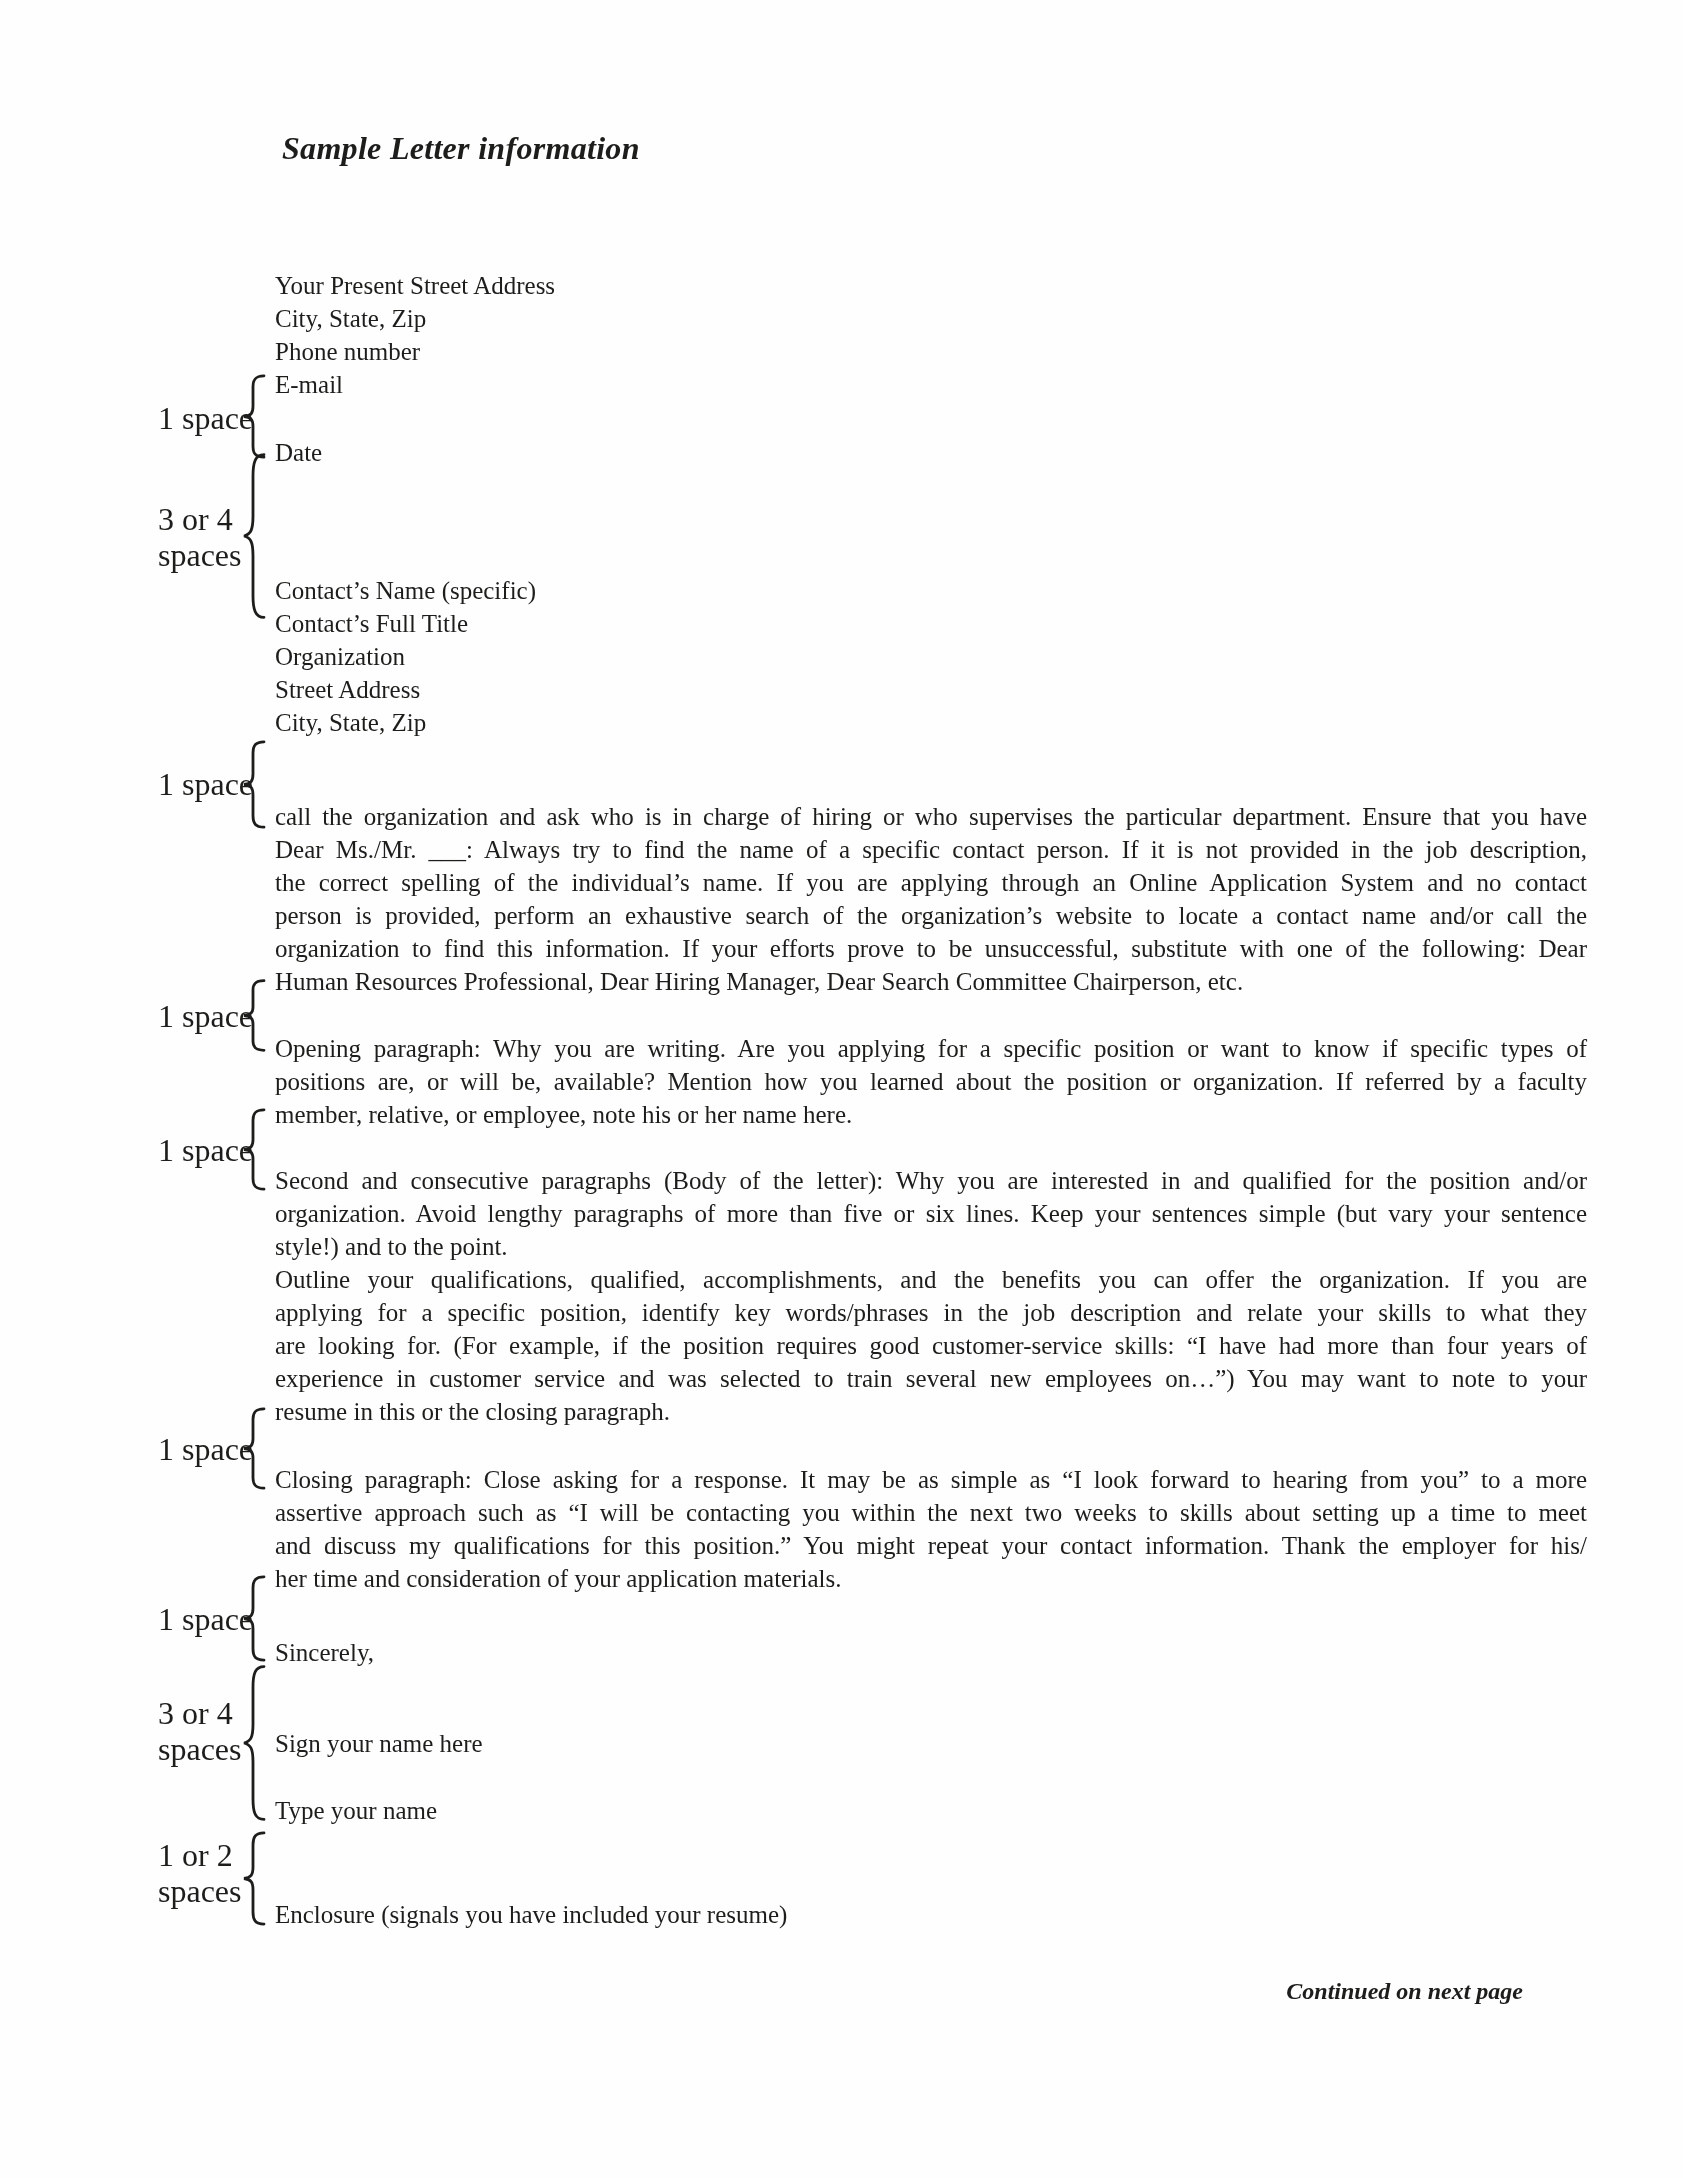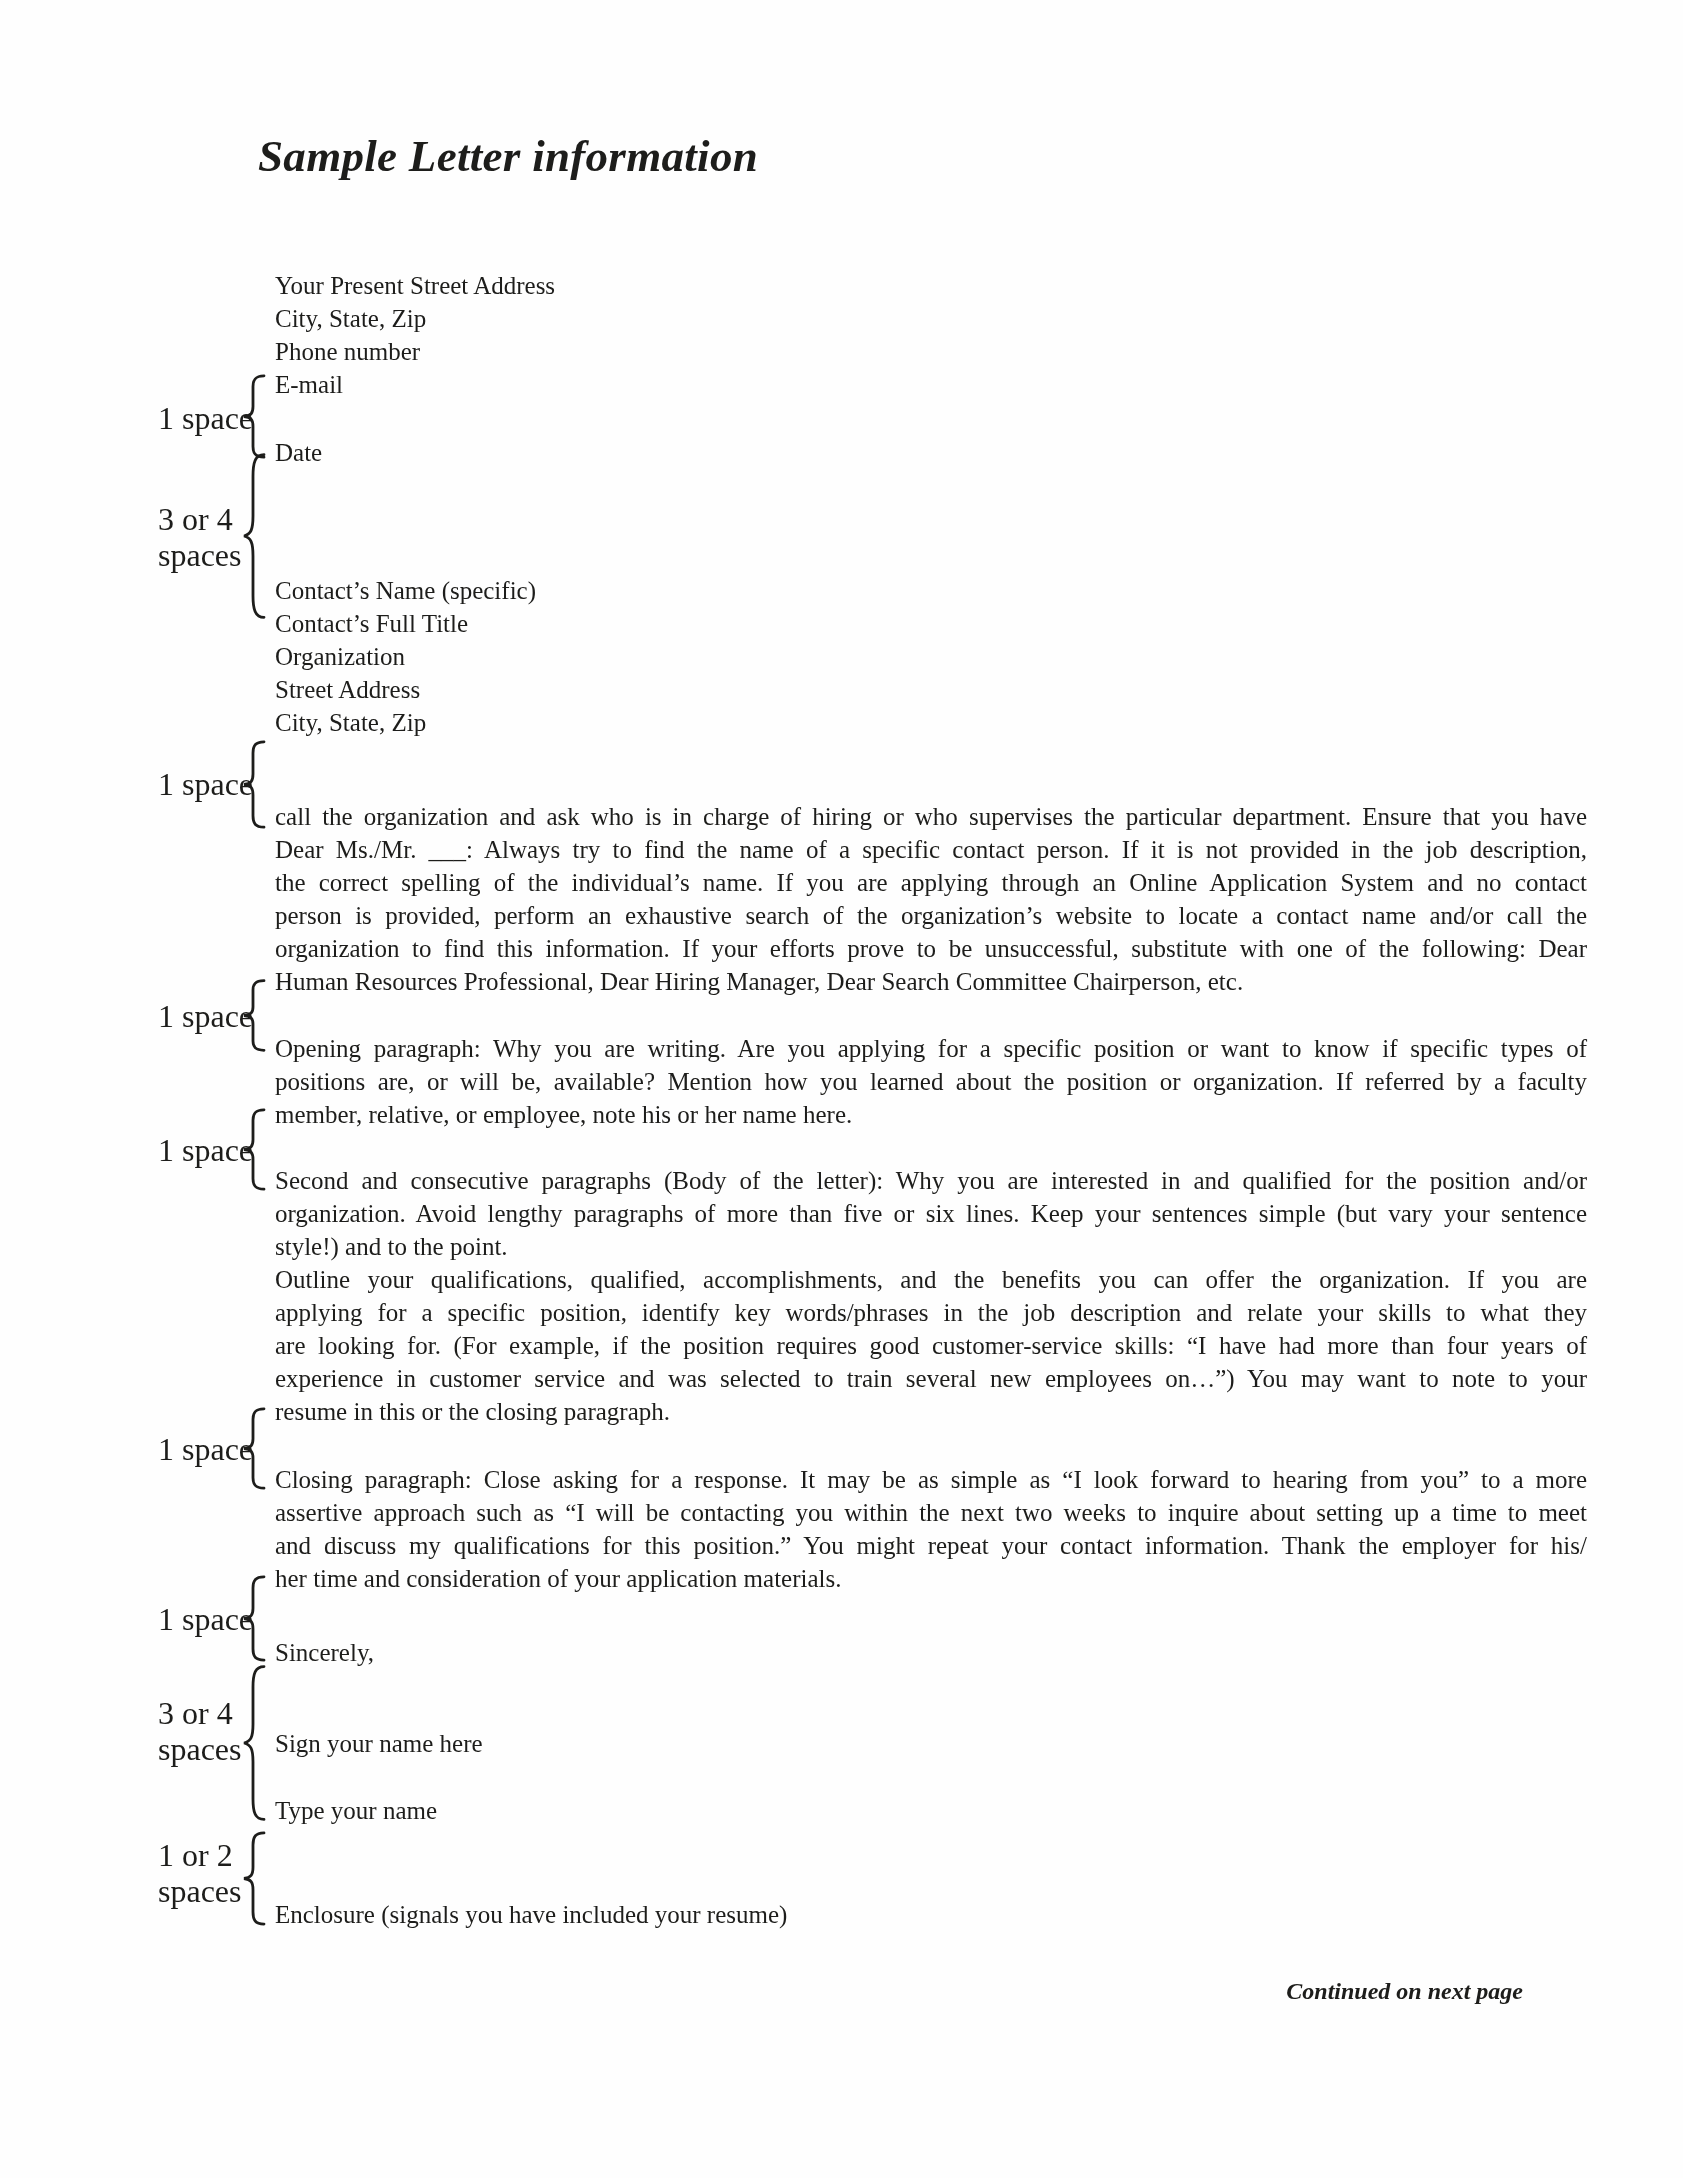--- a/index.html
+++ b/index.html
@@ -5,22 +5,22 @@
   html, body { margin: 0; padding: 0; }
   body {
     width: 1683px; height: 2178px;
     background: #fefefe;
     font-family: "Liberation Serif", serif;
     color: #1d1d1b;
   }
   .page { position: relative; width: 1683px; height: 2178px; overflow: hidden; }
 
   .title {
-    position: absolute; left: 258px; top: 130px;
-    font-size: 45px; font-weight: bold; font-style: italic;
+    position: absolute; left: 282px; top: 130px;
+    font-size: 32px; font-weight: bold; font-style: italic;
     letter-spacing: 0.3px;
   }
 
   .tb {
     position: absolute; left: 275px; width: 1312px;
     font-size: 25px;
   }
   .tl { line-height: 33px; white-space: normal; }
   .tl.j { text-align: justify; text-align-last: justify; text-justify: inter-word; }
 
@@ -84,21 +84,21 @@
       <div class="tl j">organization. Avoid lengthy paragraphs of more than five or six lines. Keep your sentences simple (but vary your sentence</div>
       <div class="tl">style!) and to the point.</div>
       <div class="tl j">Outline your qualifications, qualified, accomplishments, and the benefits you can offer the organization. If you are</div>
       <div class="tl j">applying for a specific position, identify key words/phrases in the job description and relate your skills to what they</div>
       <div class="tl j">are looking for. (For example, if the position requires good customer-service skills: “I have had more than four years of</div>
       <div class="tl j">experience in customer service and was selected to train several new employees on…”) You may want to note to your</div>
       <div class="tl">resume in this or the closing paragraph.</div>
     </div>
   <div class="tb just" style="top:1463px">
       <div class="tl j">Closing paragraph: Close asking for a response. It may be as simple as “I look forward to hearing from you” to a more</div>
-      <div class="tl j">assertive approach such as “I will be contacting you within the next two weeks to inquire about setting up a time to meet</div>
+      <div class="tl j">assertive approach such as “I will be contacting you within the next two weeks to skills about setting up a time to meet</div>
       <div class="tl j">and discuss my qualifications for this position.” You might repeat your contact information. Thank the employer for his/</div>
       <div class="tl">her time and consideration of your application materials.</div>
     </div>
   <div class="tb" style="top:1636px">
       <div class="tl">Sincerely,</div>
     </div>
   <div class="tb" style="top:1727px">
       <div class="tl">Sign your name here</div>
     </div>
   <div class="tb" style="top:1794px">

